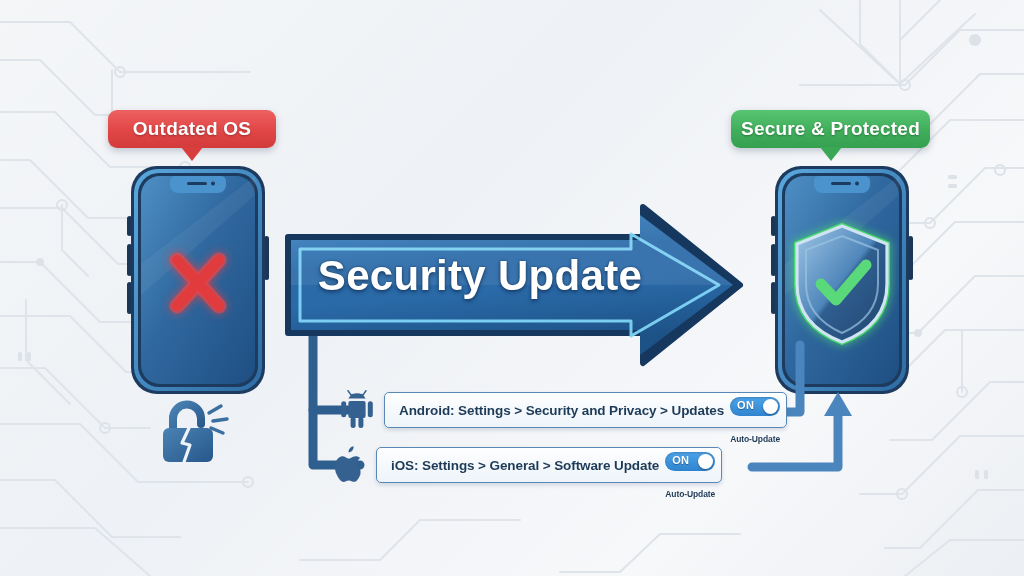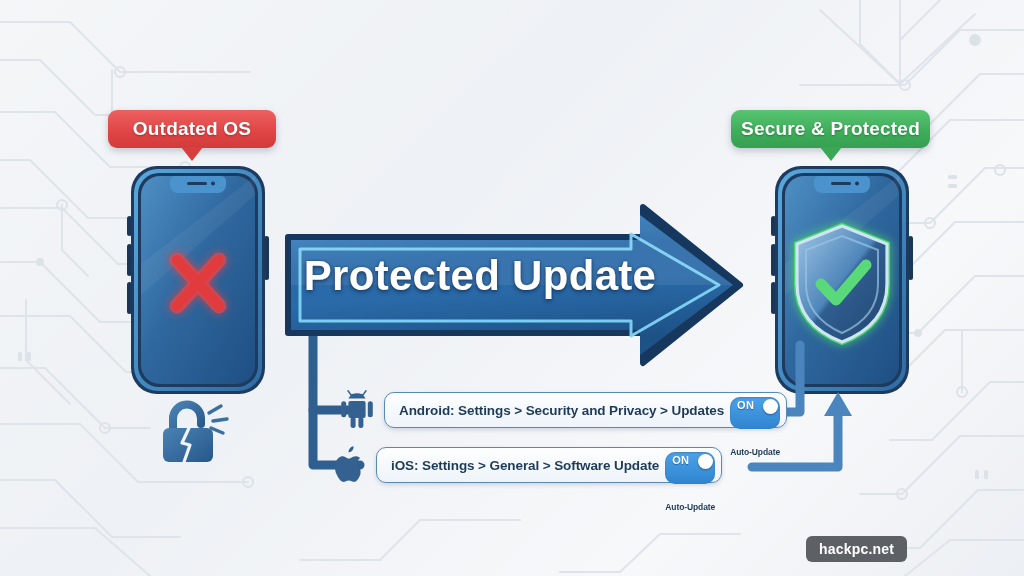--- a/index.html
+++ b/index.html
@@ -76,40 +76,40 @@
   #row-android { left: 340px; top: 390px; }
   #row-ios     { left: 332px; top: 445px; }
 
   .os-icon { width: 34px; height: 40px; margin-right: 10px; flex: 0 0 auto; }
 
   .pill {
     position: relative;
     display: flex; align-items: center;
     height: 34px;
     padding: 0 62px 0 14px;
-    border-radius: 10px;
+    border-radius: 5px;
     border: 1.6px solid #5a88b5;
     background: linear-gradient(180deg, #fdfeff 0%, #eef4fa 100%);
     box-shadow: 0 2px 4px rgba(40,70,110,.18);
     white-space: nowrap;
   }
   .pill-text {
     font-size: 13.5px;
     font-weight: bold;
     color: #1d3a57;
     letter-spacing: -.1px;
   }
   .toggle {
     position: absolute;
     right: 6px; top: 4px;
     display: flex; flex-direction: column; align-items: center;
   }
   .toggle-sw {
     position: relative;
-    width: 50px; height: 32px;
+    width: 50px; height: 19px;
     border-radius: 10px;
     background: linear-gradient(180deg, #4da3e8 0%, #2f84cf 100%);
     box-shadow: inset 0 1px 2px rgba(0,0,0,.2);
   }
   .toggle-on {
     position: absolute; left: 7px; top: 2px;
     font-size: 11px; font-weight: bold; color: #ffffff;
     text-shadow: 0 1px 1px rgba(0,40,80,.45);
     letter-spacing: .3px;
   }
@@ -356,21 +356,21 @@
 
       <path d="M10 41 H365 V11 L462 89 L365 167 V137 H10 Z" fill="#16385f" stroke="#16385f" stroke-width="6" stroke-linejoin="round"></path>
 
       <path d="M13 44 H362 V19 L455 89 L362 159 V134 H13 Z" fill="url(#arrowgrad)"></path>
 
       <path d="M22 53 H353 V38 L441 89 L353 140 V125 H22 Z" fill="none" stroke="#7fd4f5" stroke-width="3" stroke-linejoin="round" opacity="0.95"></path>
 
       <path d="M13 44 H362 V19 L455 89 L362 89 H13 Z" fill="#ffffff" opacity="0.07"></path>
     </svg>
   </div>
-  <div id="arrow-label">Protected Update</div>
+  <div id="arrow-label">Security Update</div>
 
   <div id="padlock">
     <svg width="78" height="72" viewBox="0 0 78 72" xmlns="http://www.w3.org/2000/svg">
       <defs>
         <linearGradient id="lockgrad" x1="0" y1="0" x2="1" y2="1">
           <stop offset="0%" stop-color="#4a82b4"></stop>
           <stop offset="100%" stop-color="#27578a"></stop>
         </linearGradient>
       </defs>
 
@@ -428,15 +428,14 @@
       <div class="toggle">
         <div class="toggle-sw">
           <span class="toggle-on">ON</span>
           <span class="toggle-knob"></span>
         </div>
         <span class="toggle-lbl">Auto-Update</span>
       </div>
     </div>
   </div>
 
-  <div id="watermark">hackpc.net</div>
 
 </div>
 
 </body></html>

